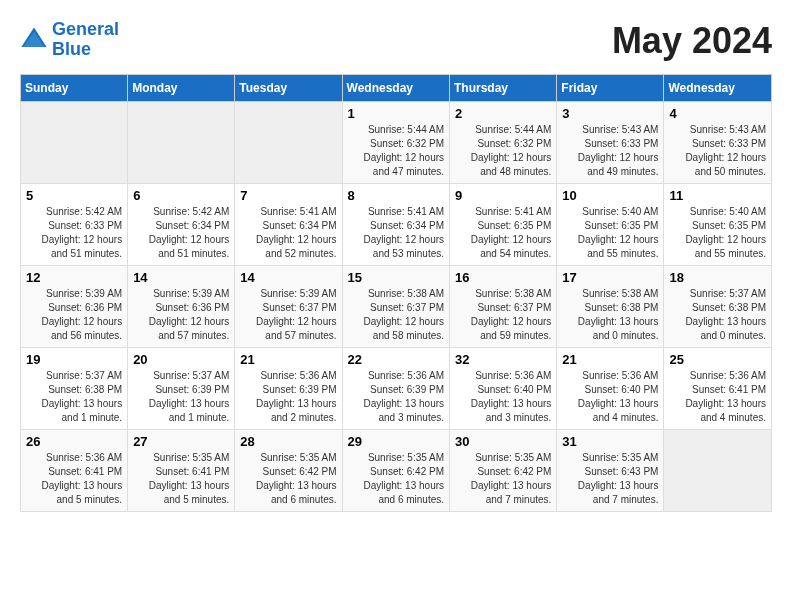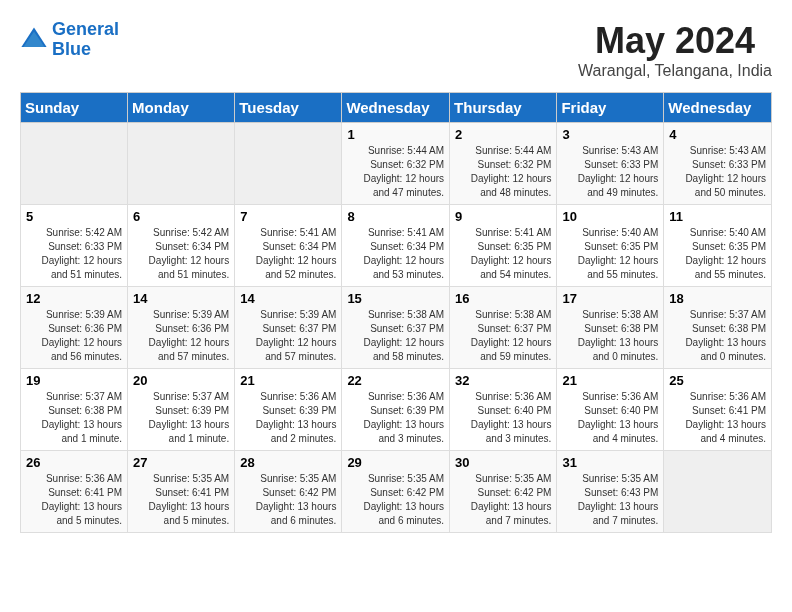--- a/index.html
+++ b/index.html
@@ -28,42 +28,42 @@
     }
     .logo-text span {
       color: #1a6fc4;
     }
     .logo-icon {
       width: 28px;
       height: 28px;
       margin-right: 4px;
     }
     .title-area {
-      text-align: center;
+      text-align: right;
     }
     .month-title {
       font-size: 36px;
       font-weight: bold;
       color: #222;
     }
     .location {
       font-size: 16px;
       color: #444;
     }
     table {
       width: 100%;
       border-collapse: collapse;
       font-size: 11px;
     }
     thead tr th {
       background-color: #1a6fc4;
       color: #fff;
       padding: 6px 4px;
       text-align: left;
-      font-size: 15px;
+      font-size: 12px;
       font-weight: bold;
       border: 1px solid #ccc;
     }
     tbody tr td {
       vertical-align: top;
       padding: 4px 5px;
       border: 1px solid #ddd;
       width: 108px;
       min-height: 70px;
       background: #fff;
@@ -99,21 +99,20 @@
       <polygon points="20,2 38,30 2,30" fill="#1a6fc4"></polygon>
       <polygon points="20,8 35,30 5,30" fill="#4a9fd4" opacity="0.5"></polygon>
     </svg>
     <div class="logo-text">
       <div><span>General</span></div>
       <div><span style="color:#1a6fc4;">Blue</span></div>
     </div>
   </div>
   <div class="title-area">
     <div class="month-title">May 2024</div>
-    <div class="location">Warangal, Telangana, India</div>
   </div>
 </div>
 
 <table>
   <thead>
     <tr>
     <th>Sunday</th>
         <th>Monday</th>
         <th>Tuesday</th>
         <th>Wednesday</th>

